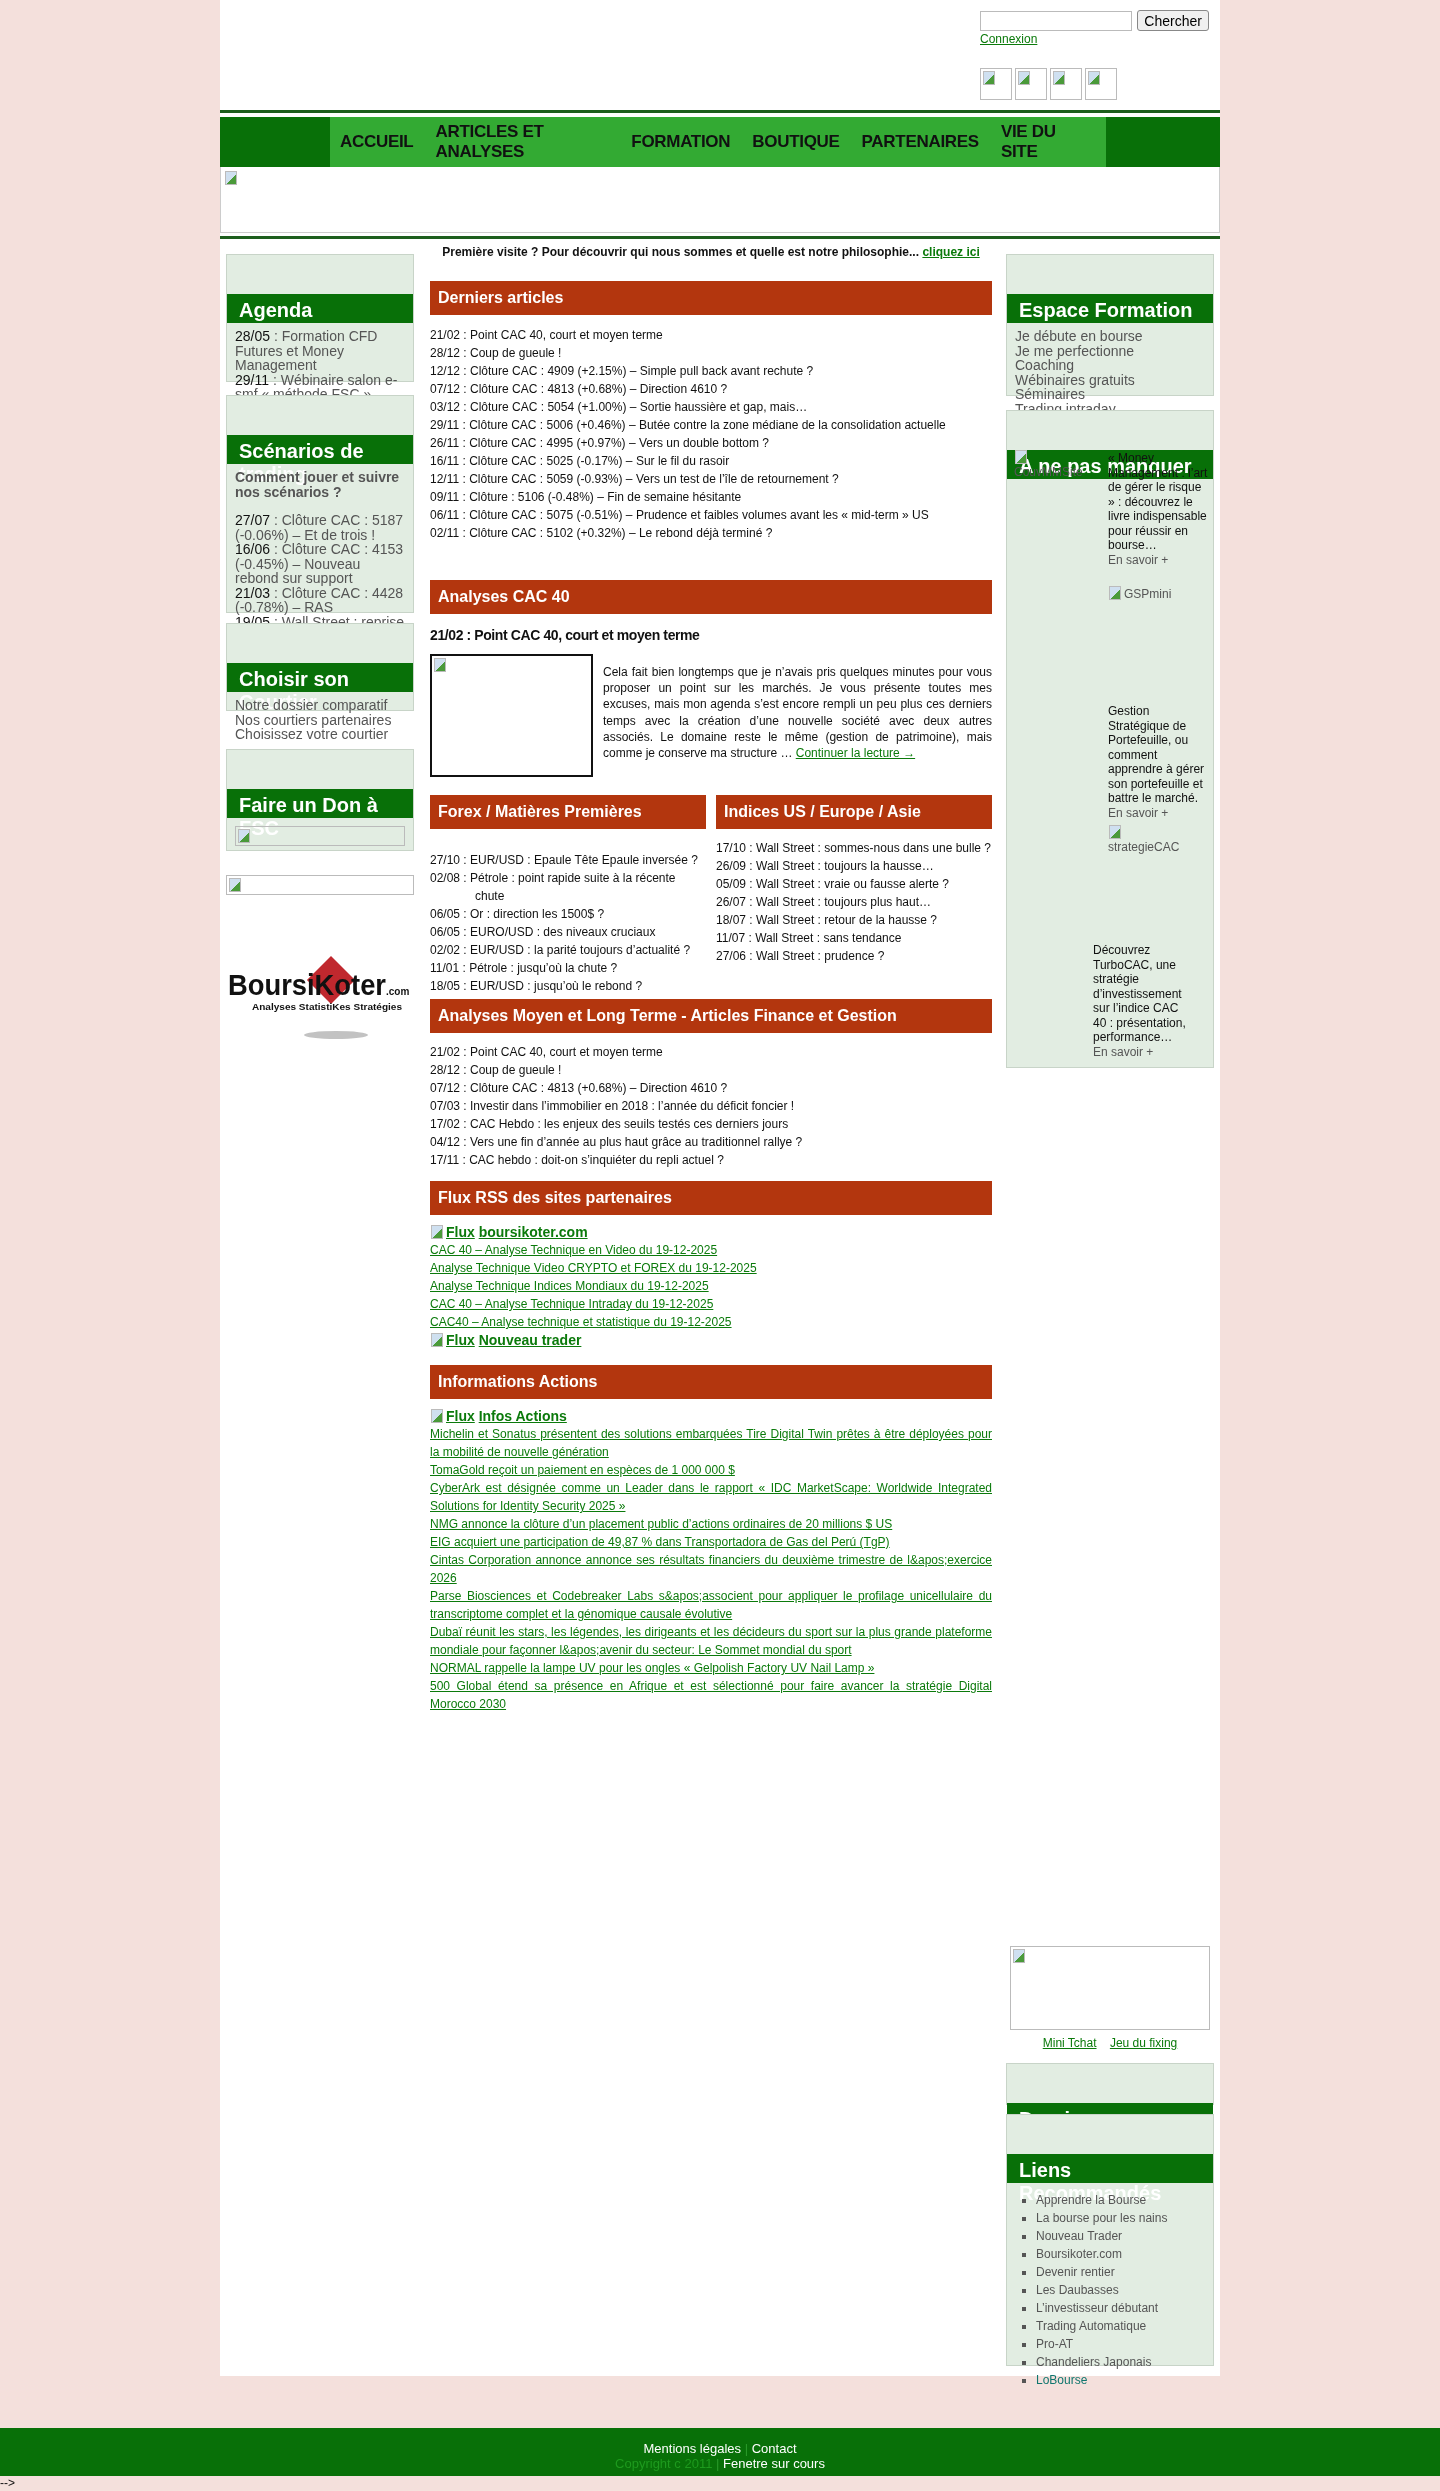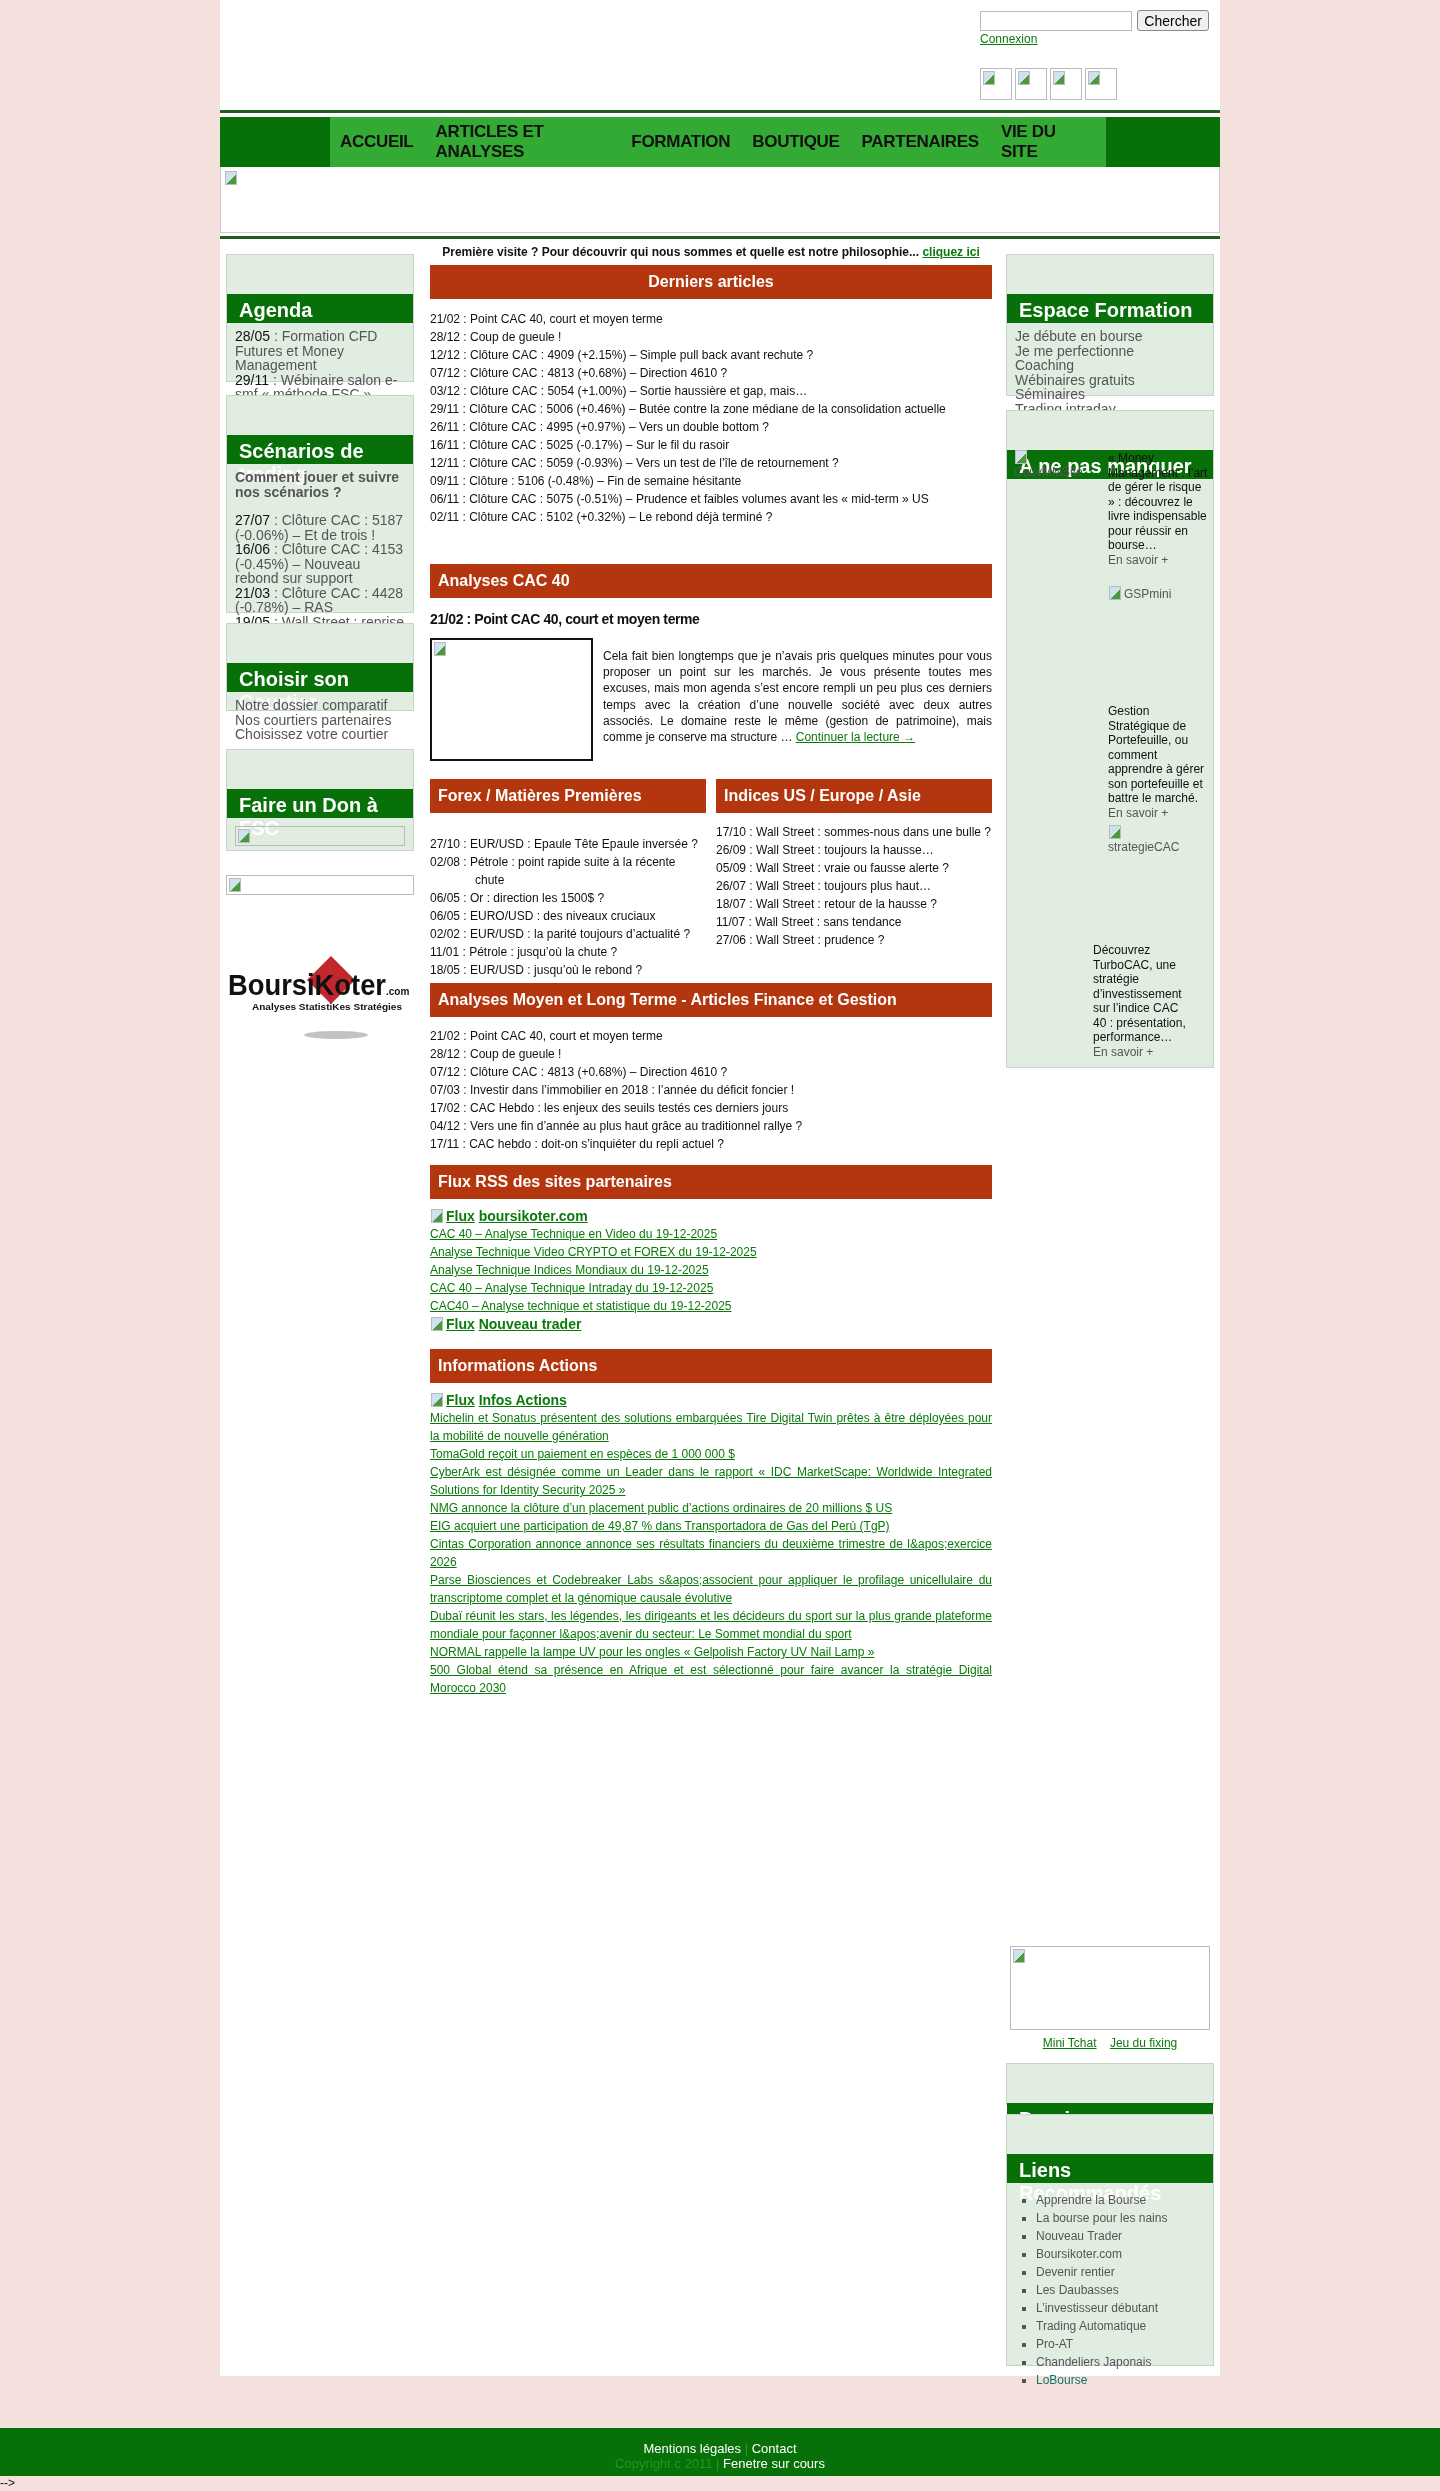--- a/index.html
+++ b/index.html
@@ -133,21 +133,21 @@
       <text x="160" y="40" font-family="Liberation Sans, sans-serif" font-size="10" font-weight="bold" fill="#111">.com</text>
       <text x="26" y="55" font-family="Liberation Sans, sans-serif" font-size="9" font-weight="bold" fill="#111" textLength="150" lengthAdjust="spacingAndGlyphs">Analyses StatistiKes Stratégies</text>
     </svg>
   </div>
 
   <div class="main">
     <div class="intro">
       <span>Première visite ? Pour découvrir qui nous sommes et quelle est notre philosophie... </span><a href="#">cliquez ici</a>
     </div>
 
-    <div style="margin-top:6px;text-align:center;" class="section-head">Derniers articles</div>
+    <div style="margin-top:22px;" class="section-head">Derniers articles</div>
     <ul class="alist" style="padding-top:11px;">
       <li><a href="#">21/02 : Point CAC 40, court et moyen terme</a></li>
       <li><a href="#">28/12 : Coup de gueule !</a></li>
       <li><a href="#">12/12 : Clôture CAC : 4909 (+2.15%) – Simple pull back avant rechute ?</a></li>
       <li><a href="#">07/12 : Clôture CAC : 4813 (+0.68%) – Direction 4610 ?</a></li>
       <li><a href="#">03/12 : Clôture CAC : 5054 (+1.00%) – Sortie haussière et gap, mais…</a></li>
       <li><a href="#">29/11 : Clôture CAC : 5006 (+0.46%) – Butée contre la zone médiane de la consolidation actuelle</a></li>
       <li><a href="#">26/11 : Clôture CAC : 4995 (+0.97%) – Vers un double bottom ?</a></li>
       <li><a href="#">16/11 : Clôture CAC : 5025 (-0.17%) – Sur le fil du rasoir</a></li>
       <li><a href="#">12/11 : Clôture CAC : 5059 (-0.93%) – Vers un test de l’île de retournement ?</a></li>

